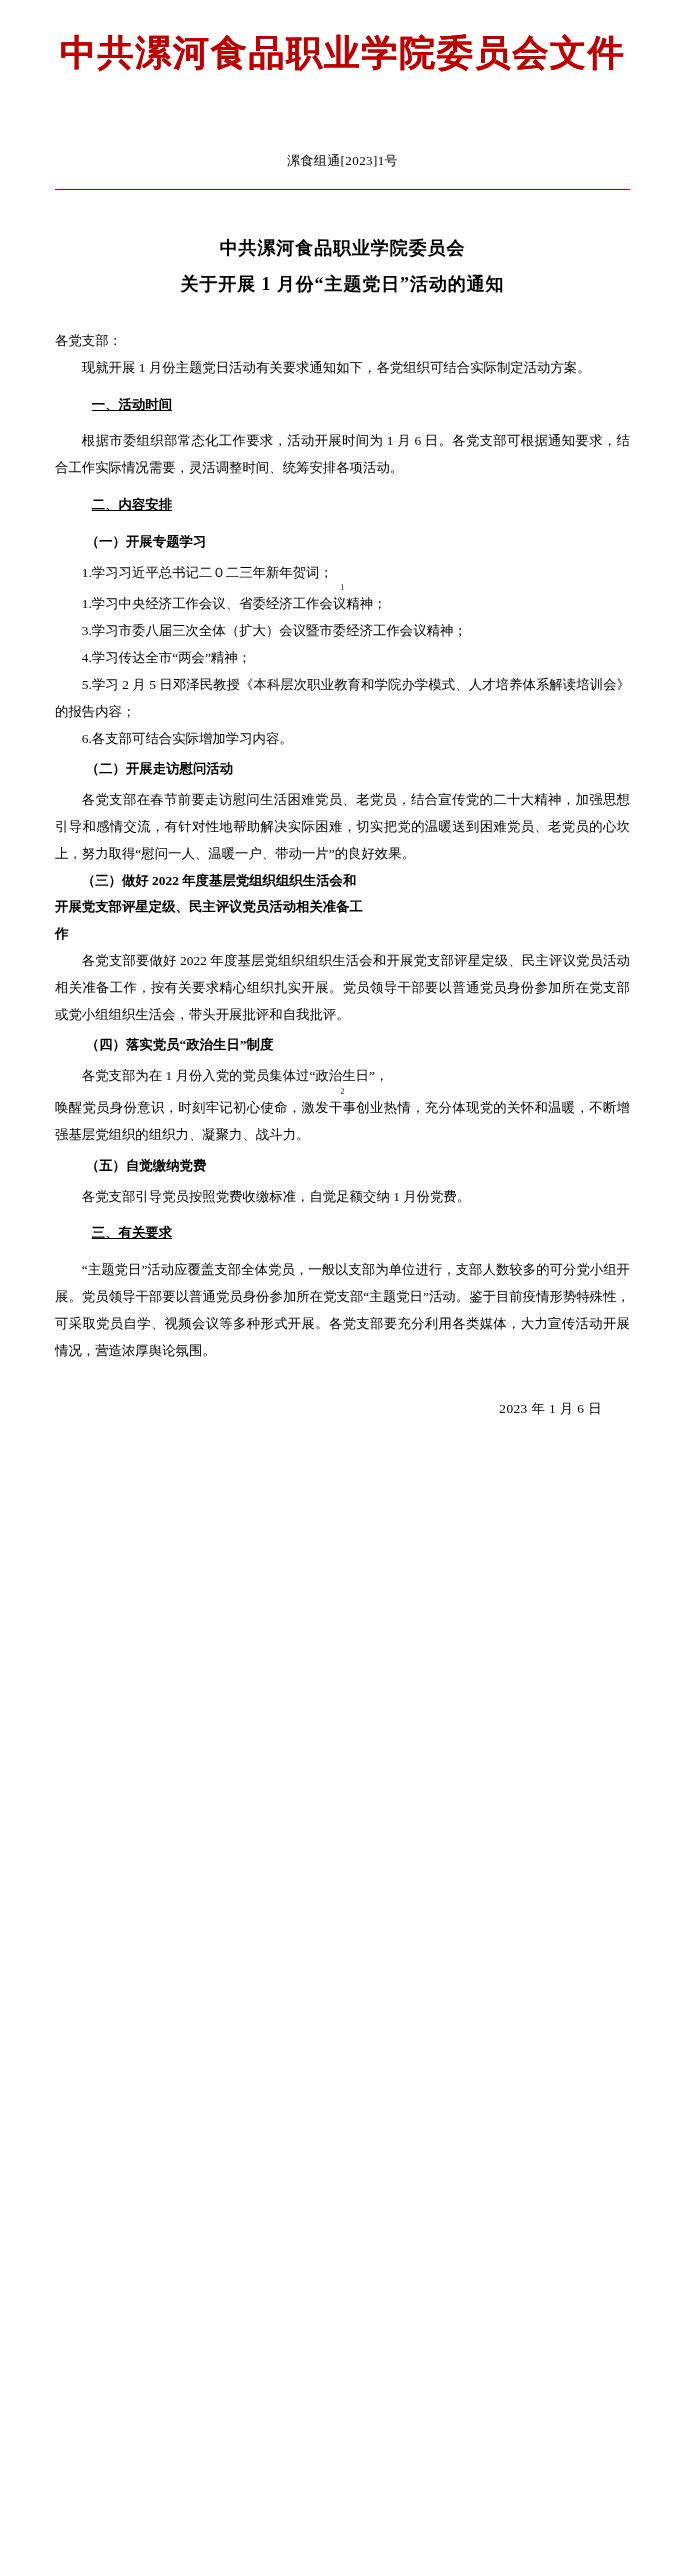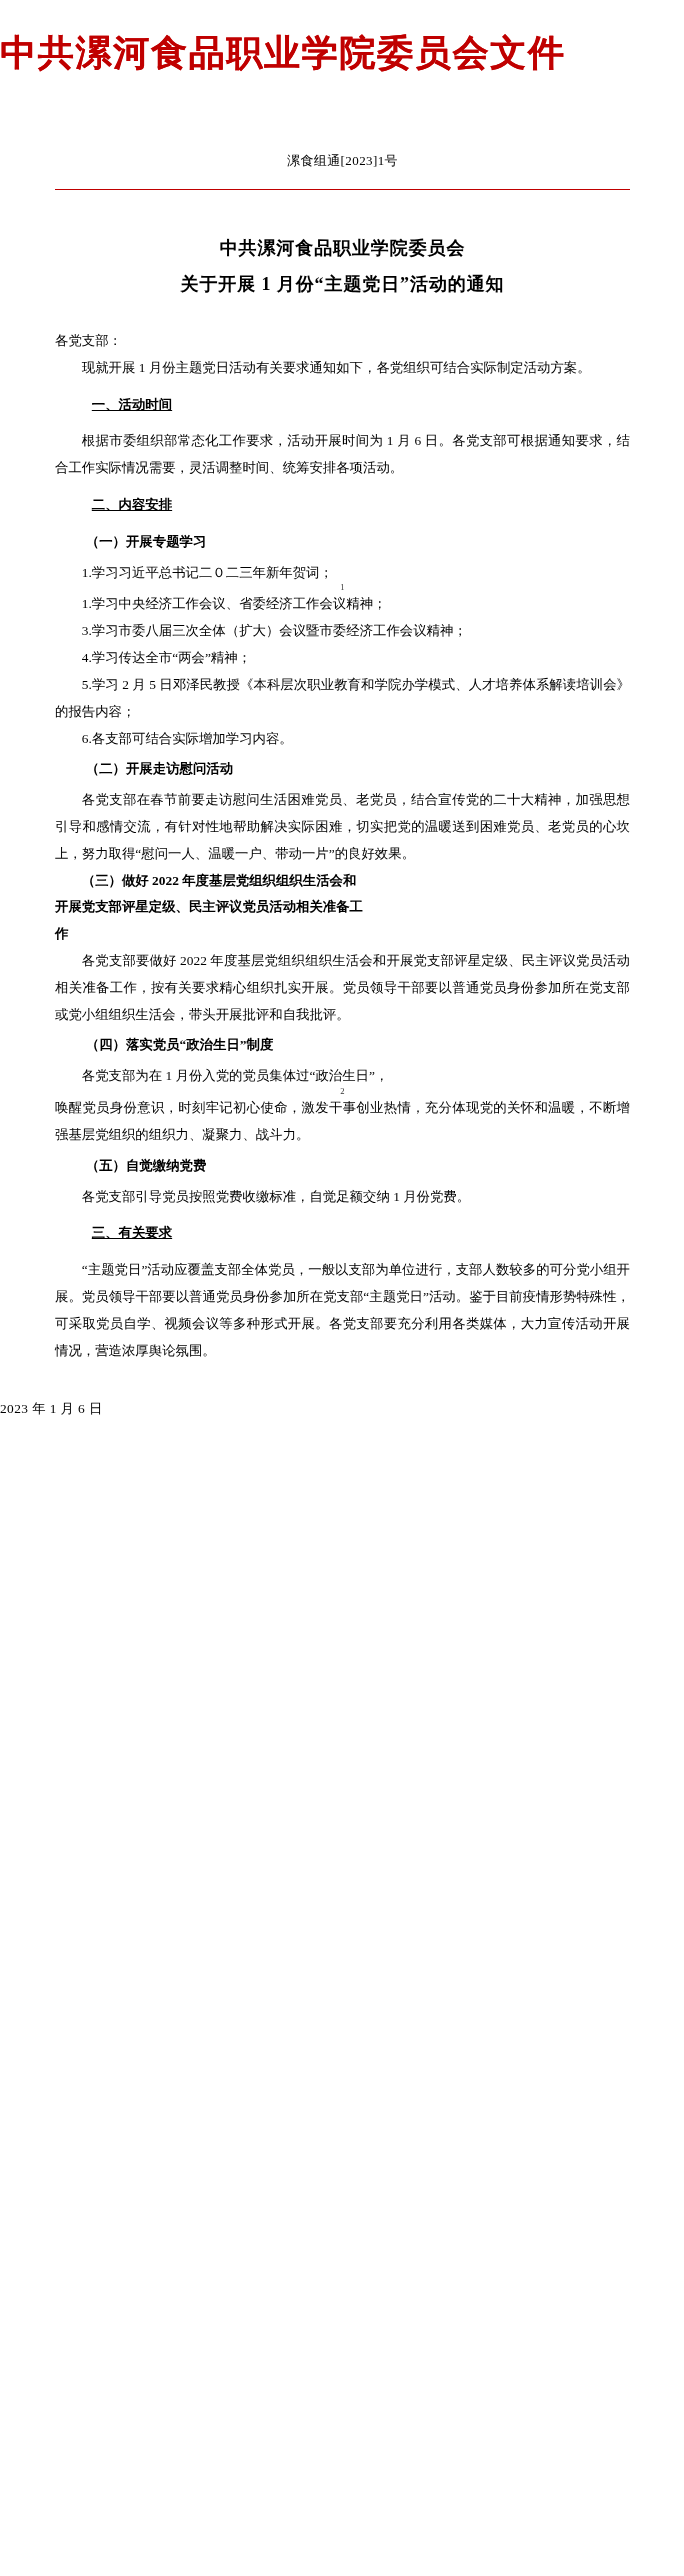--- a/index.html
+++ b/index.html
@@ -15,20 +15,21 @@
   .page {
     width: 685px;
     min-height: 2576px;
     position: relative;
     box-sizing: border-box;
     padding: 0;
     background: #fff;
   }
   
   .masthead {
+    text-align: center;
     padding-top: 33px;
     padding-bottom: 3.5px;
   }
   .masthead-title {
     font-family: "Liberation Serif", "DejaVu Serif", serif;
     color: #c00000;
     font-size: 36px;
     font-weight: bold;
     letter-spacing: 1.7px;
     line-height: 1.15;
@@ -86,20 +87,21 @@
   .footnote-mark {
     display: block;
     text-align: center;
     font-size: 8.6px;
     line-height: 1;
     margin: -3.5px 0 0 0;
     color: #333;
   }
   .date-line {
     margin: 35px 83px 0 0;
+    text-align: right;
     font-size: 13.4px;
     letter-spacing: 0.4px;
   }
   
   .footer-wrap {
     position: absolute;
     left: 0;
     right: 0;
     bottom: 31px;
   }

